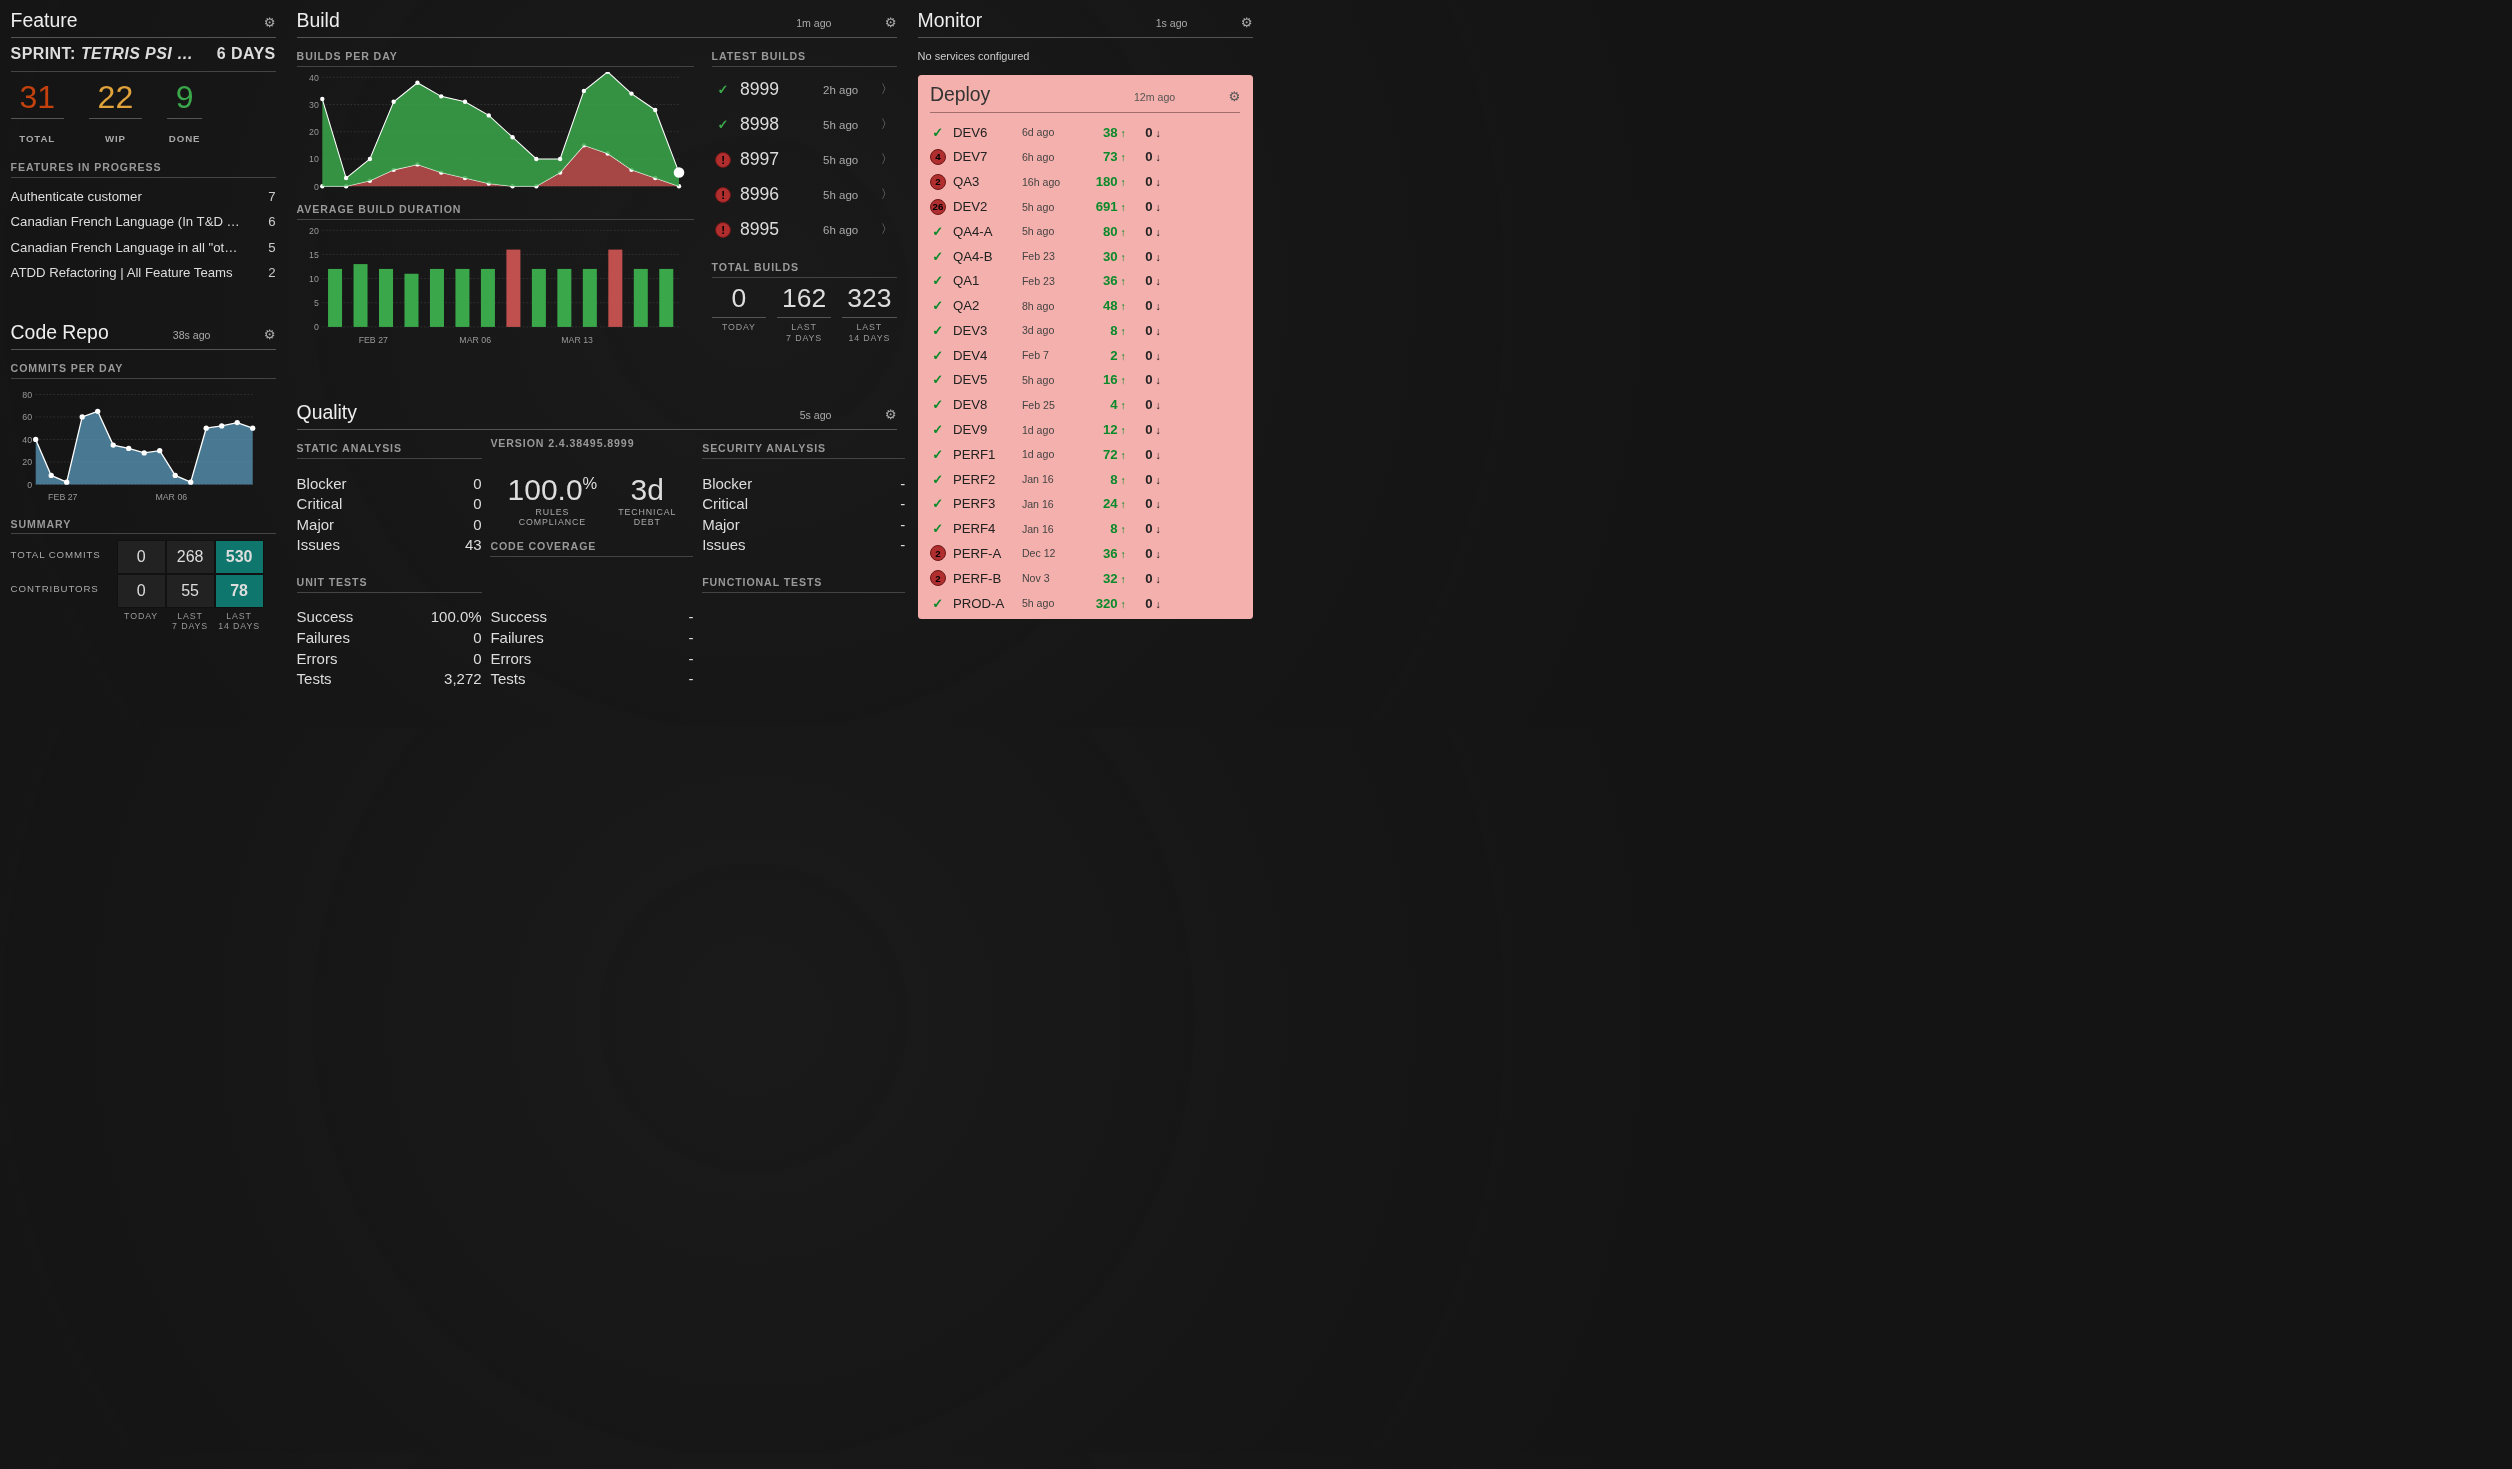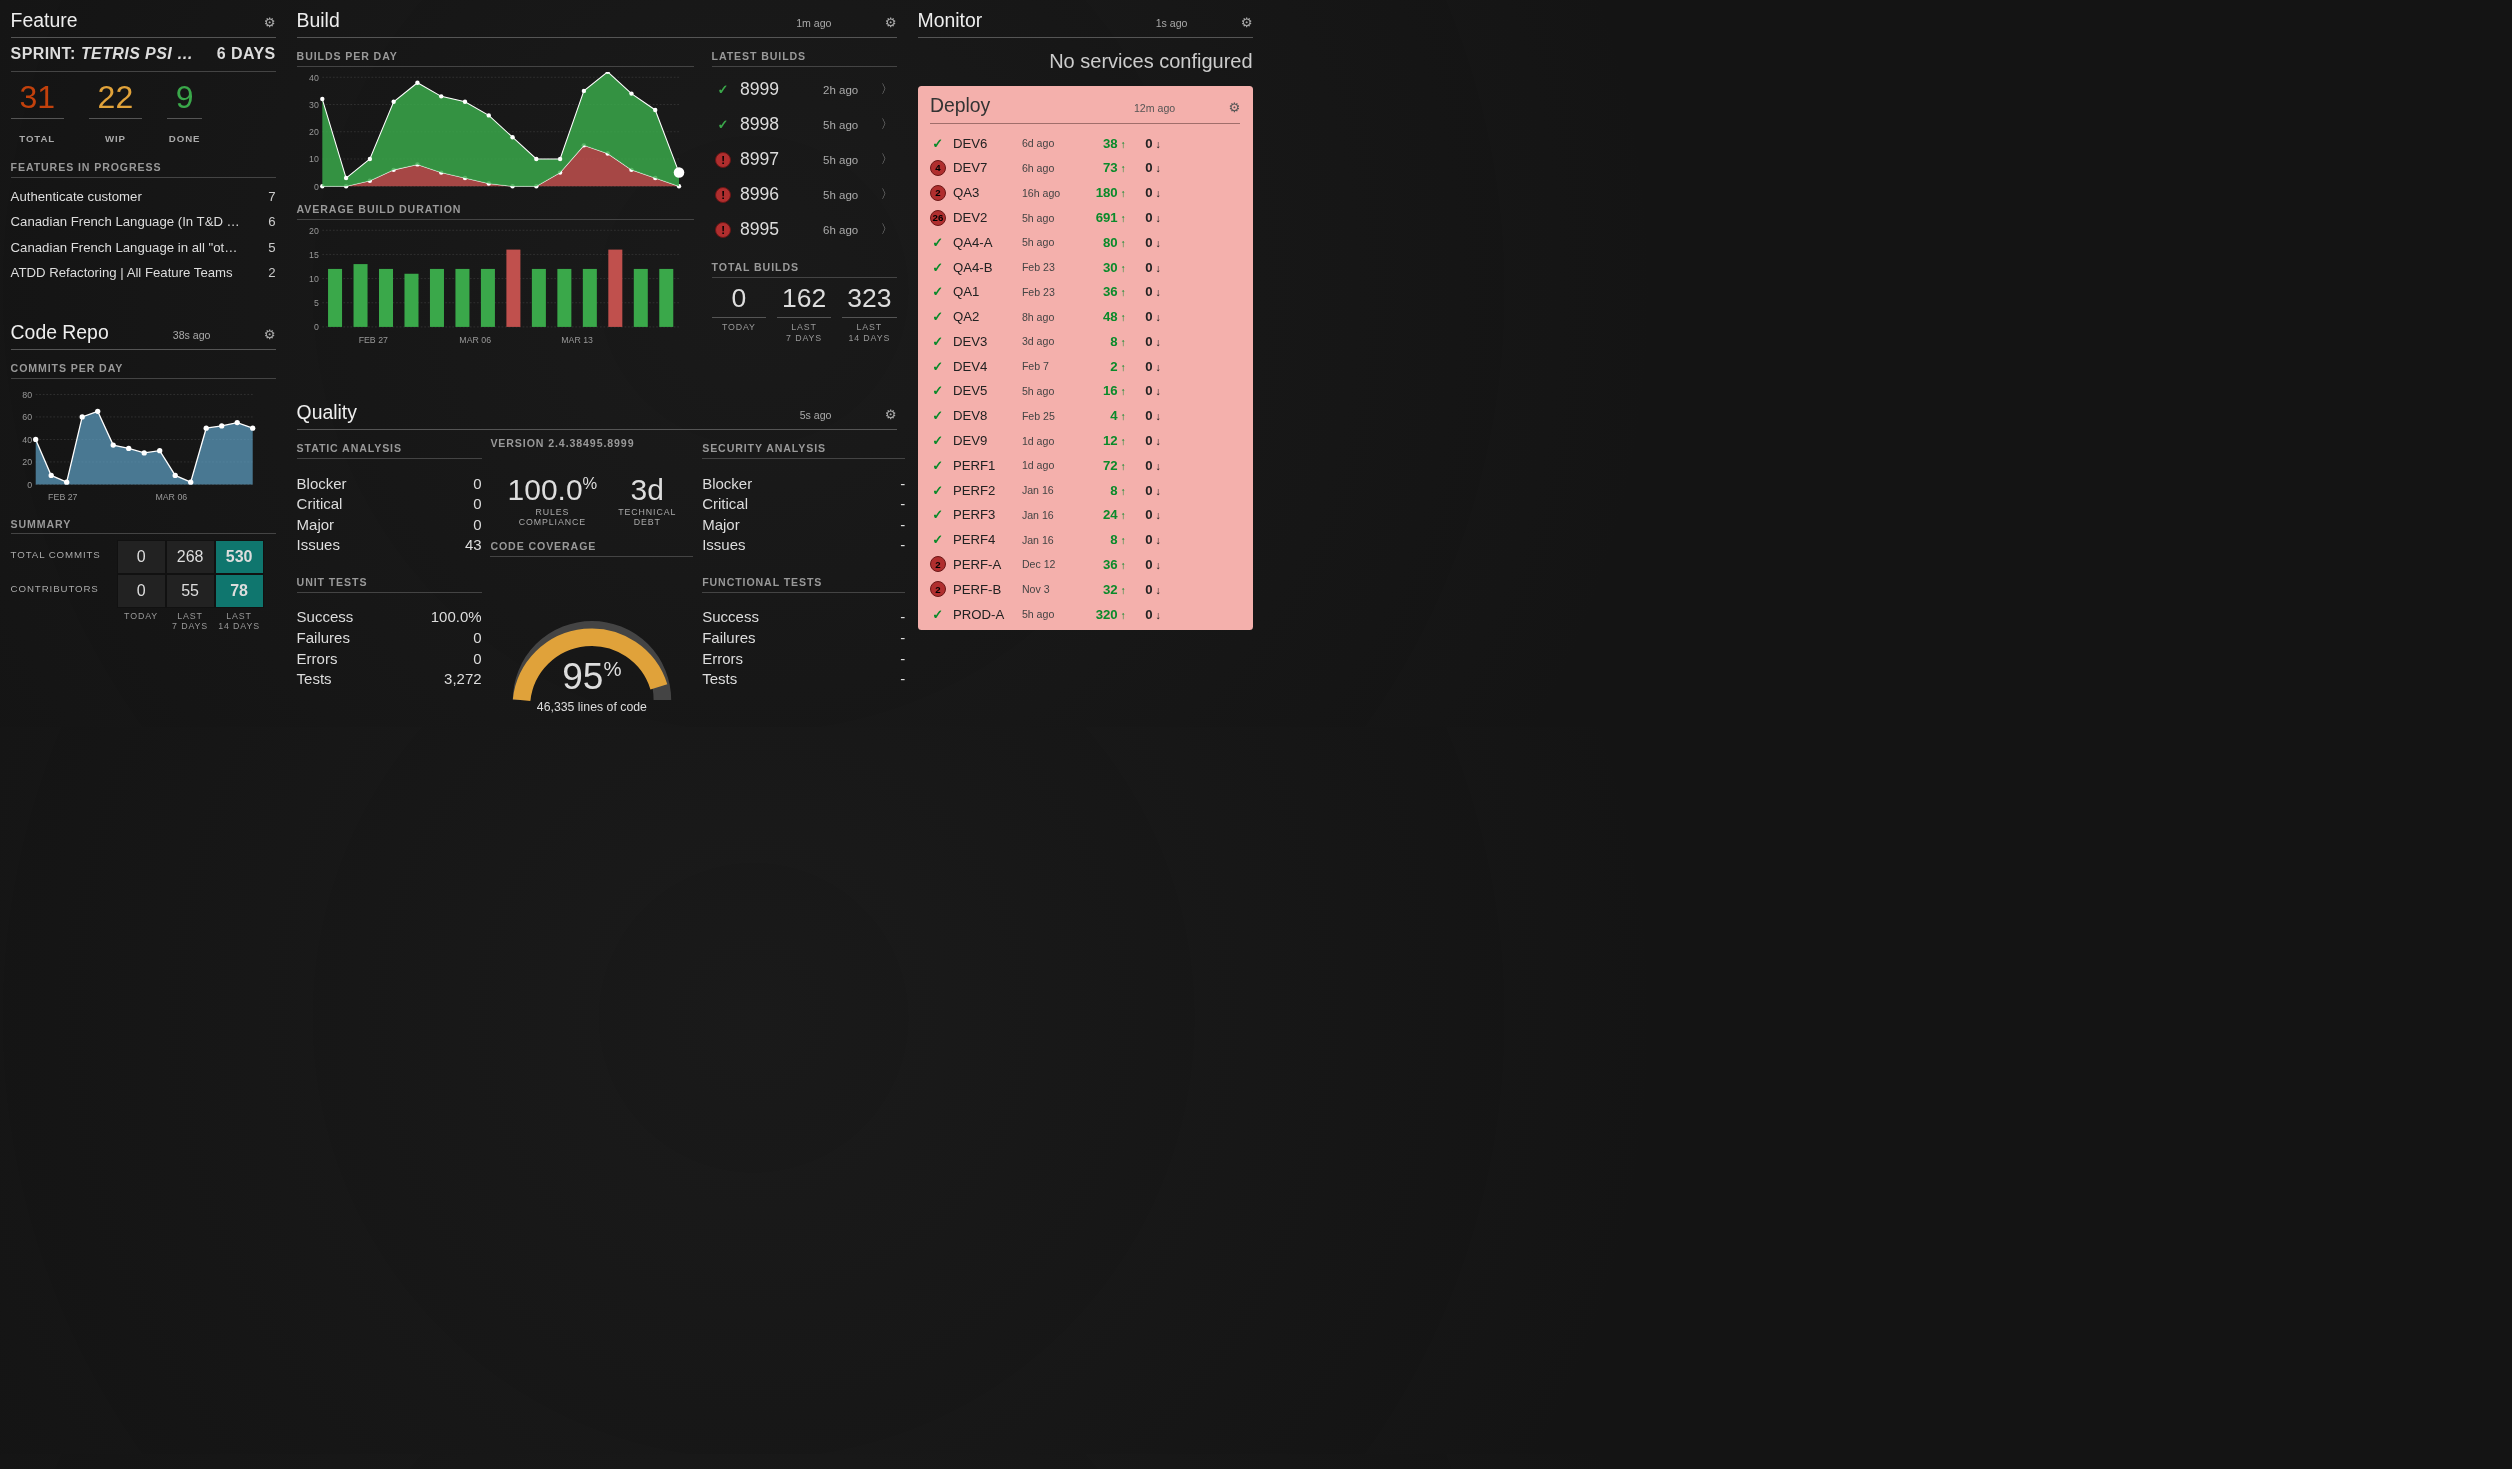--- a/index.html
+++ b/index.html
@@ -81,21 +81,21 @@
 .q-big .l { font-size:8.8px; letter-spacing:0.9px; color:#aaa; line-height:1.2;}
 .q-big-row { display:flex; gap:21px; justify-content:center;}
 .sup { font-size:.55em; vertical-align:super;}
 .gauge { width:176px; height:97px; position:relative; margin:5.3px auto 0 auto;}
 .gauge svg { width:176px; height:97px;}
 .gauge .pct { position:absolute; top:44px; left:0; width:100%; text-align:center; font-size:37px;}
 .gauge .sub { position:absolute; top:88px; left:0; width:100%; text-align:center; font-size:12.3px;}
 .ver { font-size:10.6px; letter-spacing:0.9px; color:#999; font-weight:600; margin-bottom:7px;}
 
 
-.mon-msg { text-align:right; color:#ccc; font-size:20px; padding:5.3px 0 8.8px 0;}
+.mon-msg { text-align:left; color:#ccc; font-size:11px; padding:5.3px 0 8.8px 0;}
 .deploy-panel {
   background:#f4b0ac; color:#222; border-radius:3.5px; padding:8.8px 12.3px 3.5px 12.3px;
   margin-top:3.5px; max-height:635px; overflow:hidden;
 }
 .deploy-panel .panel-title { color:#333; border-bottom-color:#a06e6b;}
 .deploy-panel .panel-title .ago, .deploy-panel .gear { color:#555;}
 .d-row { display:flex; align-items:center; gap:7px; padding:4.4px 0; font-size:13.2px;}
 .d-row .env { width:62px; font-weight:500;}
 .d-row .when { width:53px; font-size:10.6px; color:#444;}
 .d-row .up { width:44px; text-align:right; color:#0a8a2a; font-weight:600;}
@@ -450,28 +450,20 @@
         </div>
         <div class="kv">
           <span class="k">Errors</span>
           <span class="v">0</span>
         </div>
         <div class="kv">
           <span class="k">Tests</span>
           <span class="v">3,272</span>
         </div>
       </div>
-    <div class="gauge">
-      <svg viewBox="0 0 200 110">
-        <path d="M 20 100 A 80 80 0 0 1 180 100" fill="none" stroke="#444" stroke-width="20"></path>
-        <path d="M 20 100 A 80 80 0 0 1 176 85" fill="none" stroke="#e0a23a" stroke-width="20"></path>
-      </svg>
-      <div class="pct"><span>95</span><span class="sup">%</span></div>
-      <div class="sub">46,335 lines of code</div>
-    </div>
     <div id="q-functional">
         <div class="kv">
           <span class="k">Success</span>
           <span class="v">-</span>
         </div>
         <div class="kv">
           <span class="k">Failures</span>
           <span class="v">-</span>
         </div>
         <div class="kv">

